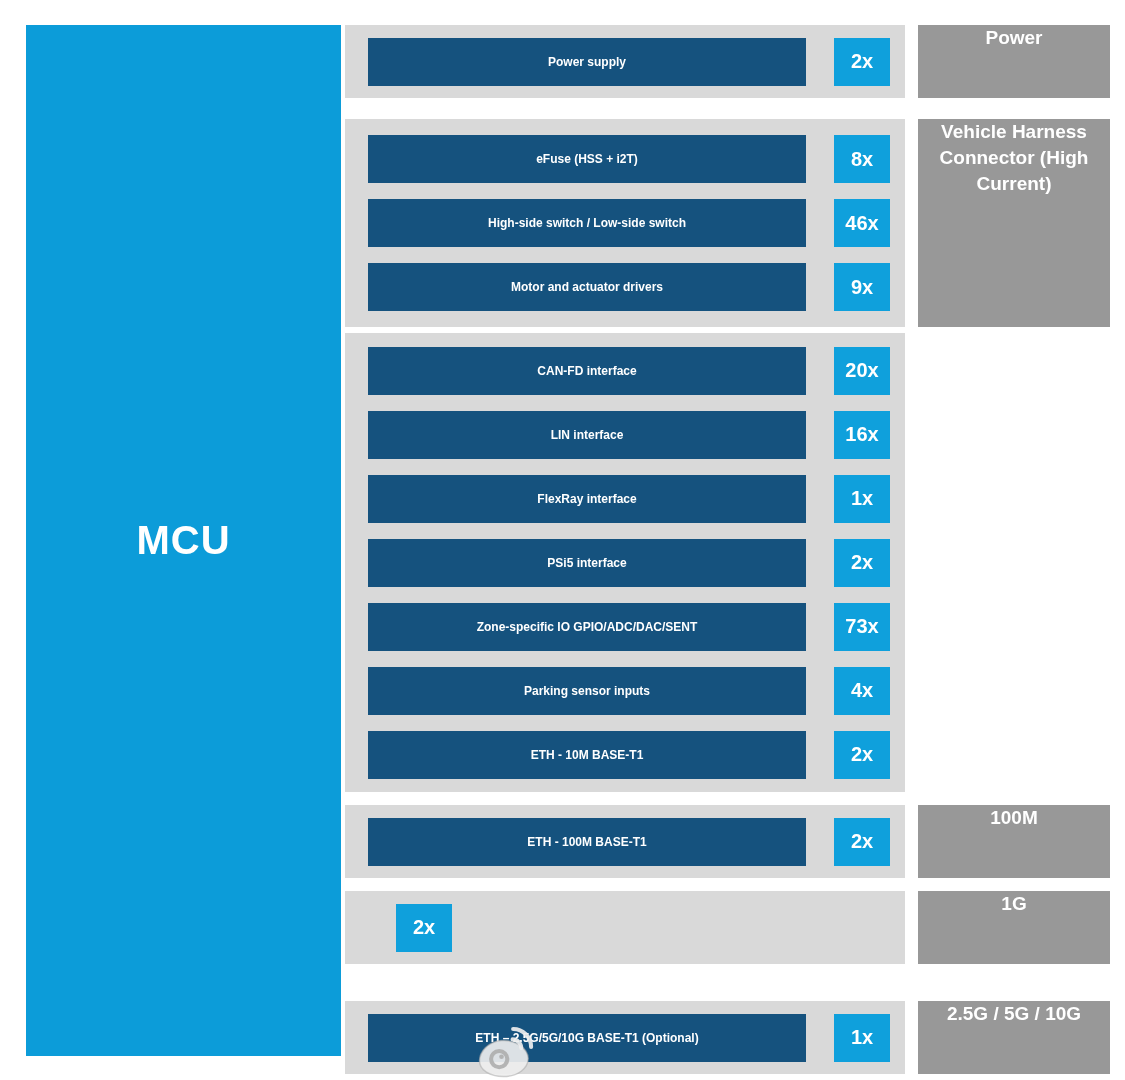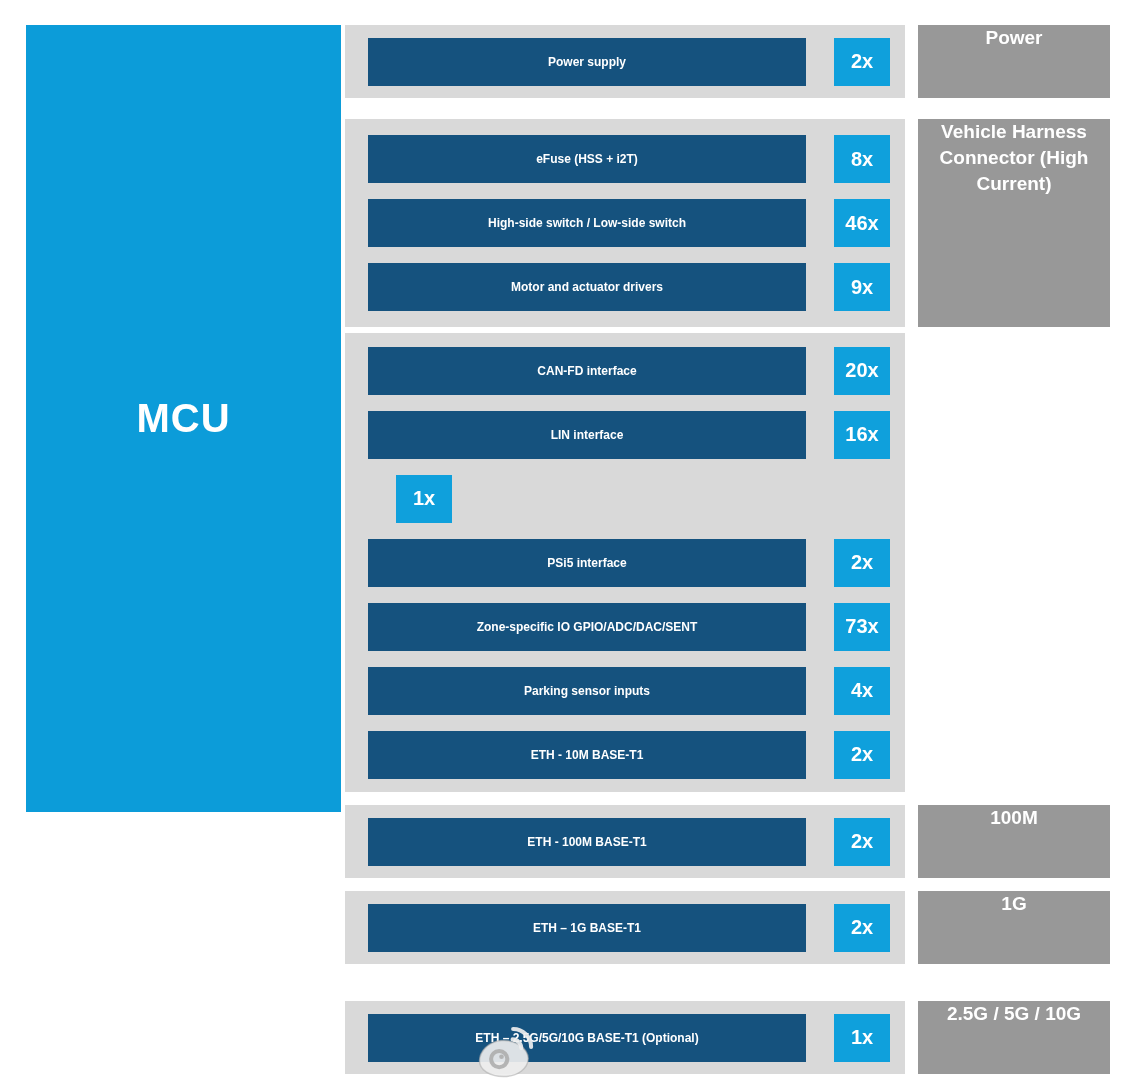--- a/index.html
+++ b/index.html
@@ -2,21 +2,21 @@
 <html style="--mcu-blue: #0c9cd9; --badge-blue: #0fa0dc; --bar-navy: #15527e; --panel-gray: #d9d9d9; --connector-gray: #989898; --text-white: #ffffff;"><head>
 <meta charset="utf-8">
 <style>
   html,body { margin:0; padding:0; background:#ffffff; }
   .canvas {
     position:relative; width:1125px; height:1080px; background:#ffffff;
     font-family:"Liberation Sans","DejaVu Sans",sans-serif; overflow:hidden;
   }
   
   .mcu {
-    position:absolute; left:26px; top:25px; width:315px; height:787px;
+    position:absolute; left:26px; top:25px; width:315px; height:1031px;
     background:var(--mcu-blue,#0c9cd9);
     display:flex; align-items:center; justify-content:center;
   }
   .mcu-label { color:#fff; font-size:40px; font-weight:bold; letter-spacing:1px; }
 
   
   .col { position:absolute; left:345px; top:25px; width:765px; height:1031px; }
   .group { position:absolute; left:0; display:flex; width:765px; }
   .g1 { top:0;     height:73px;  }
   .g2 { top:94px;  height:208px; }
@@ -136,20 +136,23 @@
         </div>
         <div class="row">
           <div class="bar">
             <span>LIN interface</span>
           </div>
           <div class="badge">
             <span>16x</span>
           </div>
         </div>
         <div class="row">
+          <div class="bar">
+            <span>FlexRay interface</span>
+          </div>
           <div class="badge">
             <span>1x</span>
           </div>
         </div>
         <div class="row">
           <div class="bar">
             <span>PSi5 interface</span>
           </div>
           <div class="badge">
             <span>2x</span>
@@ -194,23 +197,20 @@
         </div>
       </div>
       <div class="connector">
         <span>100M</span>
       </div>
     </div>
 
     <div class="group g5">
       <div class="panel">
         <div class="row">
-          <div class="bar">
-            <span>ETH – 1G BASE-T1</span>
-          </div>
           <div class="badge">
             <span>2x</span>
           </div>
         </div>
       </div>
       <div class="connector">
         <span>1G</span>
       </div>
     </div>
 

